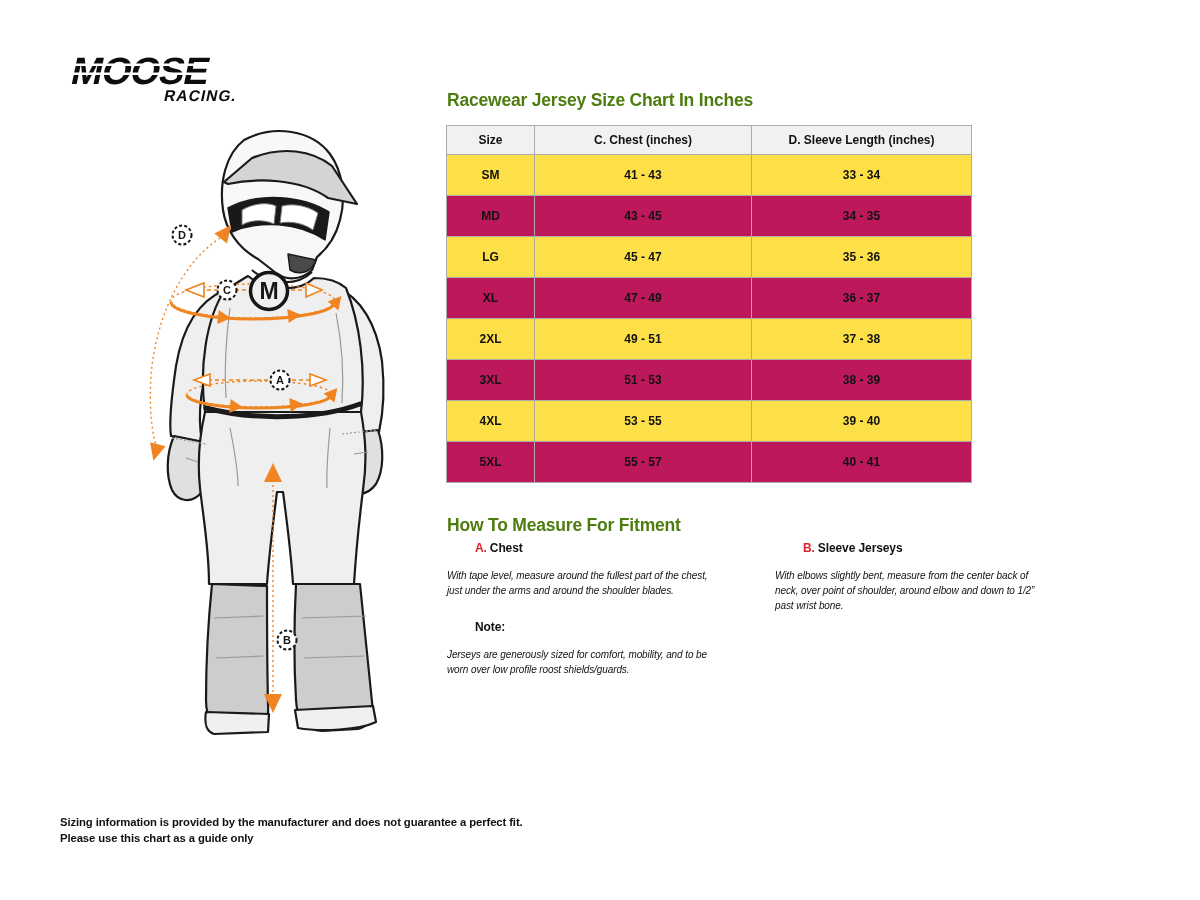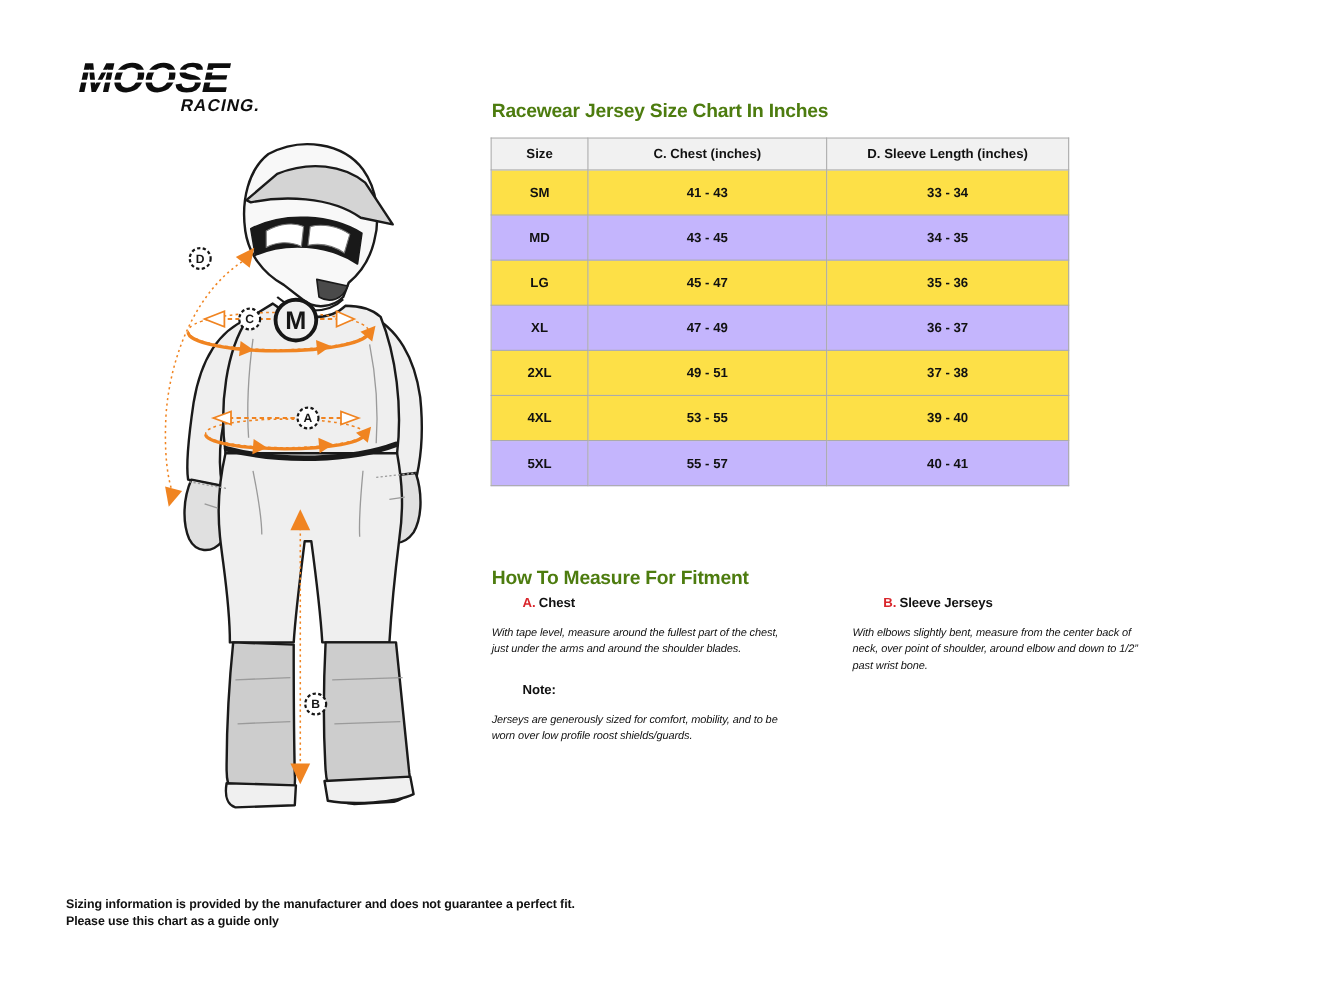--- a/index.html
+++ b/index.html
@@ -8,21 +8,21 @@
   .abs{position:absolute;}
 
   
   .h1{font-size:17.5px;font-weight:700;letter-spacing:-0.2px;color:#4d7c0f;}
 
   
   .size-table{border-collapse:collapse;table-layout:fixed;width:525px;}
   .size-table th,.size-table td{border:1px solid #ababab;text-align:center;
         font-size:12px;font-weight:700;color:#111;padding:0;}
   .size-table th{height:28px;background:#f1f1f1;}
-  .size-table td{height:40px;background:#c4b5fd;}
+  .size-table td{height:40px;background:#be185d;}
   .size-table tr.alt td{background:#fde047;}
 
   
   .sec-title{font-size:12px;font-weight:700;letter-spacing:-0.1px;margin-left:28px;}
   .sec-letter{color:#d9252b;font-weight:700;margin-right:3px;}
   .sec-body{font-size:10px;line-height:14.8px;letter-spacing:-0.1px;
         white-space:pre-line;margin-top:14px;font-style:italic;}
 
   .footer-line{font-size:11.3px;font-weight:700;line-height:15.5px;letter-spacing:-0.1px;}
 
@@ -177,20 +177,25 @@
         <tr>
           <td>XL</td>
           <td>47 - 49</td>
           <td>36 - 37</td>
         </tr>
         <tr class="alt">
           <td>2XL</td>
           <td>49 - 51</td>
           <td>37 - 38</td>
         </tr>
+        <tr>
+          <td>3XL</td>
+          <td>51 - 53</td>
+          <td>38 - 39</td>
+        </tr>
         <tr class="alt">
           <td>4XL</td>
           <td>53 - 55</td>
           <td>39 - 40</td>
         </tr>
         <tr>
           <td>5XL</td>
           <td>55 - 57</td>
           <td>40 - 41</td>
         </tr>

